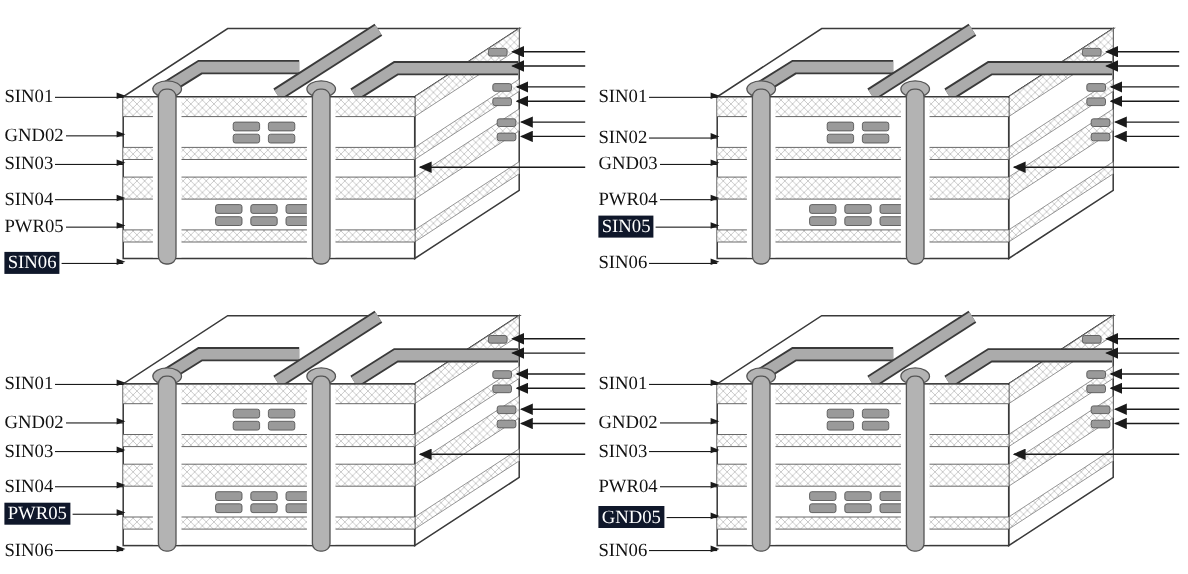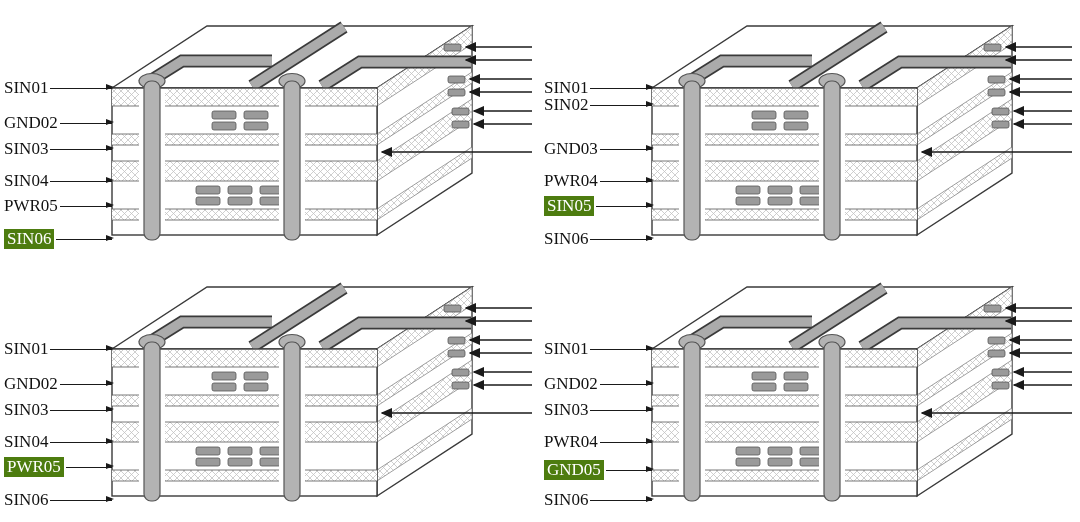--- a/index.html
+++ b/index.html
@@ -5,21 +5,21 @@
   * { margin:0; padding:0; box-sizing:border-box; }
   html,body { width:1080px; height:522px; background:#ffffff; overflow:hidden;
               font-family:"Liberation Serif", serif; }
   .grid { display:grid; grid-template-columns:540px 540px; grid-template-rows:261px 261px;
           width:1080px; height:492px;border-radius:22px; }
   .panel { position:relative; }
   .fig { position:absolute; left:72px; top:0; }
   .label-row { position:absolute; left:4px; width:108px; display:flex; align-items:center;
                gap:2px; height:20px; }
   .label { font-size:17px; color:#111; white-space:nowrap; line-height:20px; }
-  .label.hl { background:#4d7c0f; color:#ffffff; padding:0 3px; }
+  .label.hl { background:#0f172a; color:#ffffff; padding:0 3px; }
   .larrow { flex:1; min-width:12px; height:0; border-top:1.4px solid #1a1a1a; position:relative; }
   .larrow::after { content:""; position:absolute; right:-2px; top:-4.6px; width:0; height:0;
                    border-left:8px solid #1a1a1a; border-top:3.6px solid transparent;
                    border-bottom:3.6px solid transparent; }
 </style>
 </head>
 <body>
 
 <svg width="0" height="0" style="position:absolute" aria-hidden="true">
   <defs>
@@ -141,21 +141,21 @@
   </div>
 
   <div class="panel">
     <svg class="fig" width="465" height="261" viewBox="0 0 465 261">
         <use href="#pcb3d"></use>
       </svg>
     <div class="label-row" style="top:78px">
         <span class="label">SIN01</span>
         <span class="larrow"></span>
       </div>
-    <div class="label-row" style="top:95px">
+    <div class="label-row" style="top:115px">
         <span class="label">SIN02</span>
         <span class="larrow"></span>
       </div>
     <div class="label-row" style="top:139px">
         <span class="label">GND03</span>
         <span class="larrow"></span>
       </div>
     <div class="label-row" style="top:171px">
         <span class="label">PWR04</span>
         <span class="larrow"></span>

